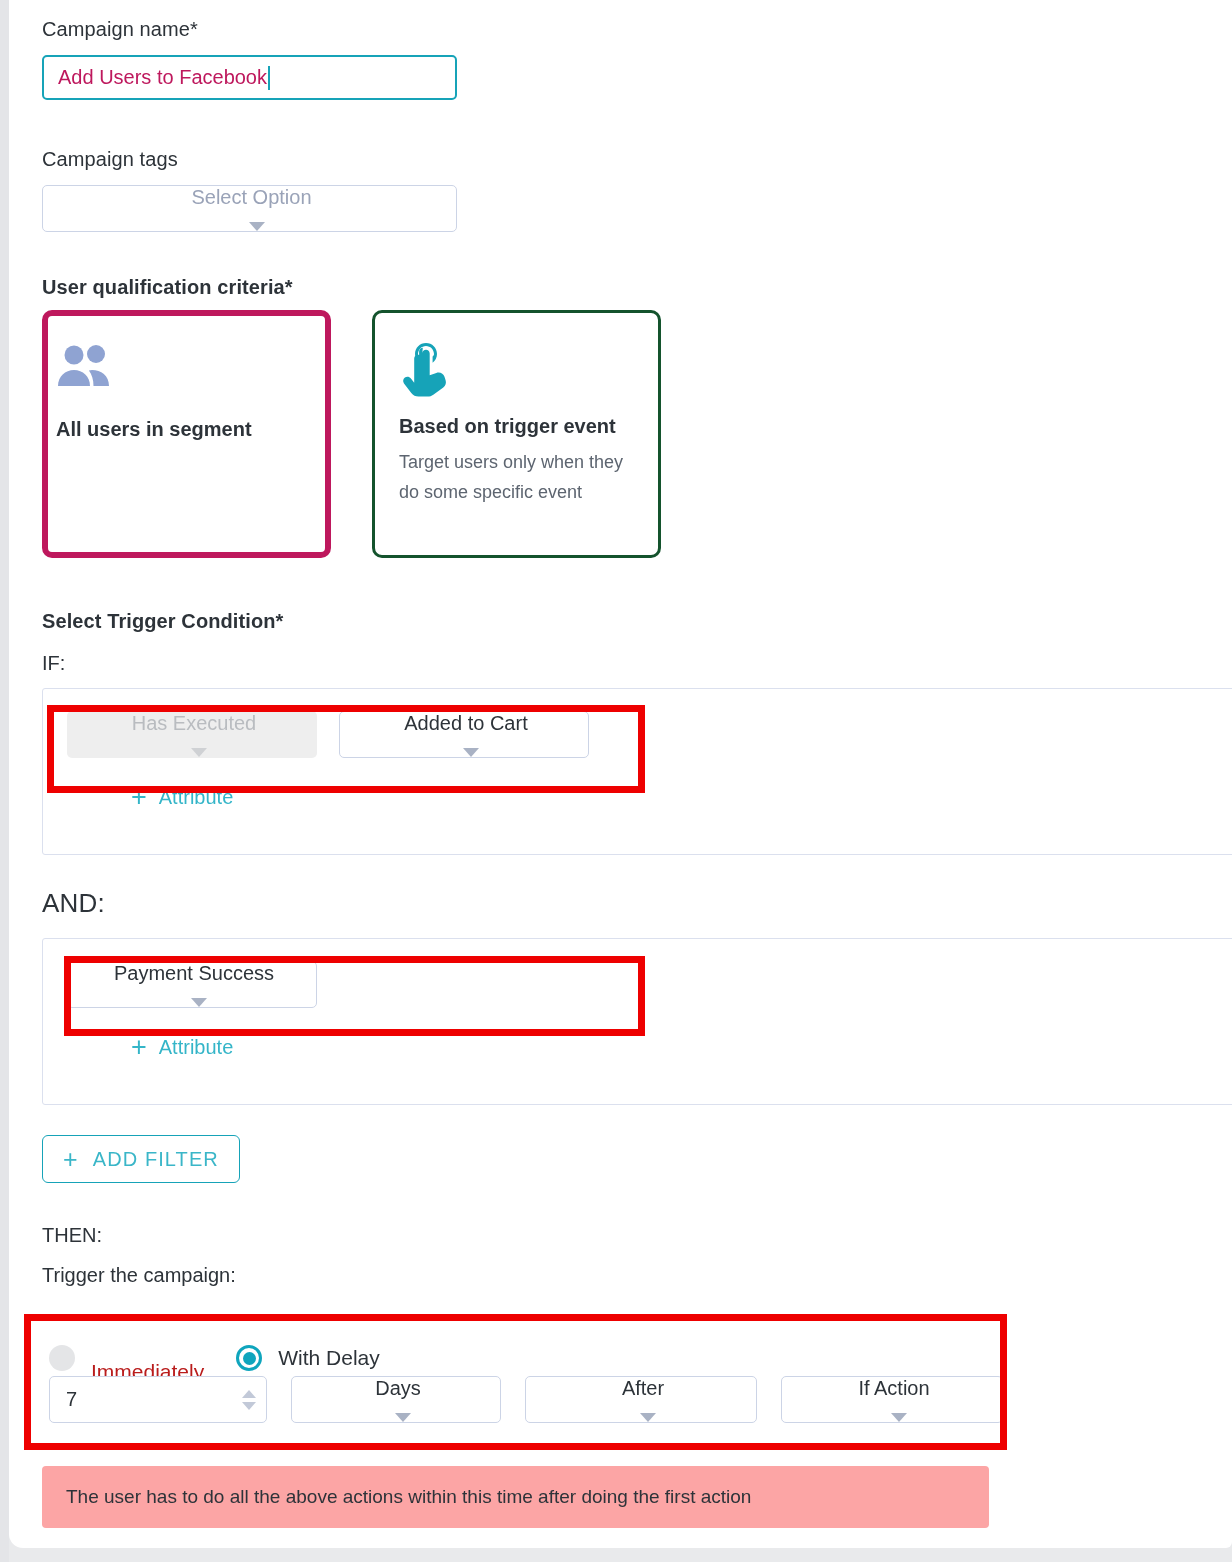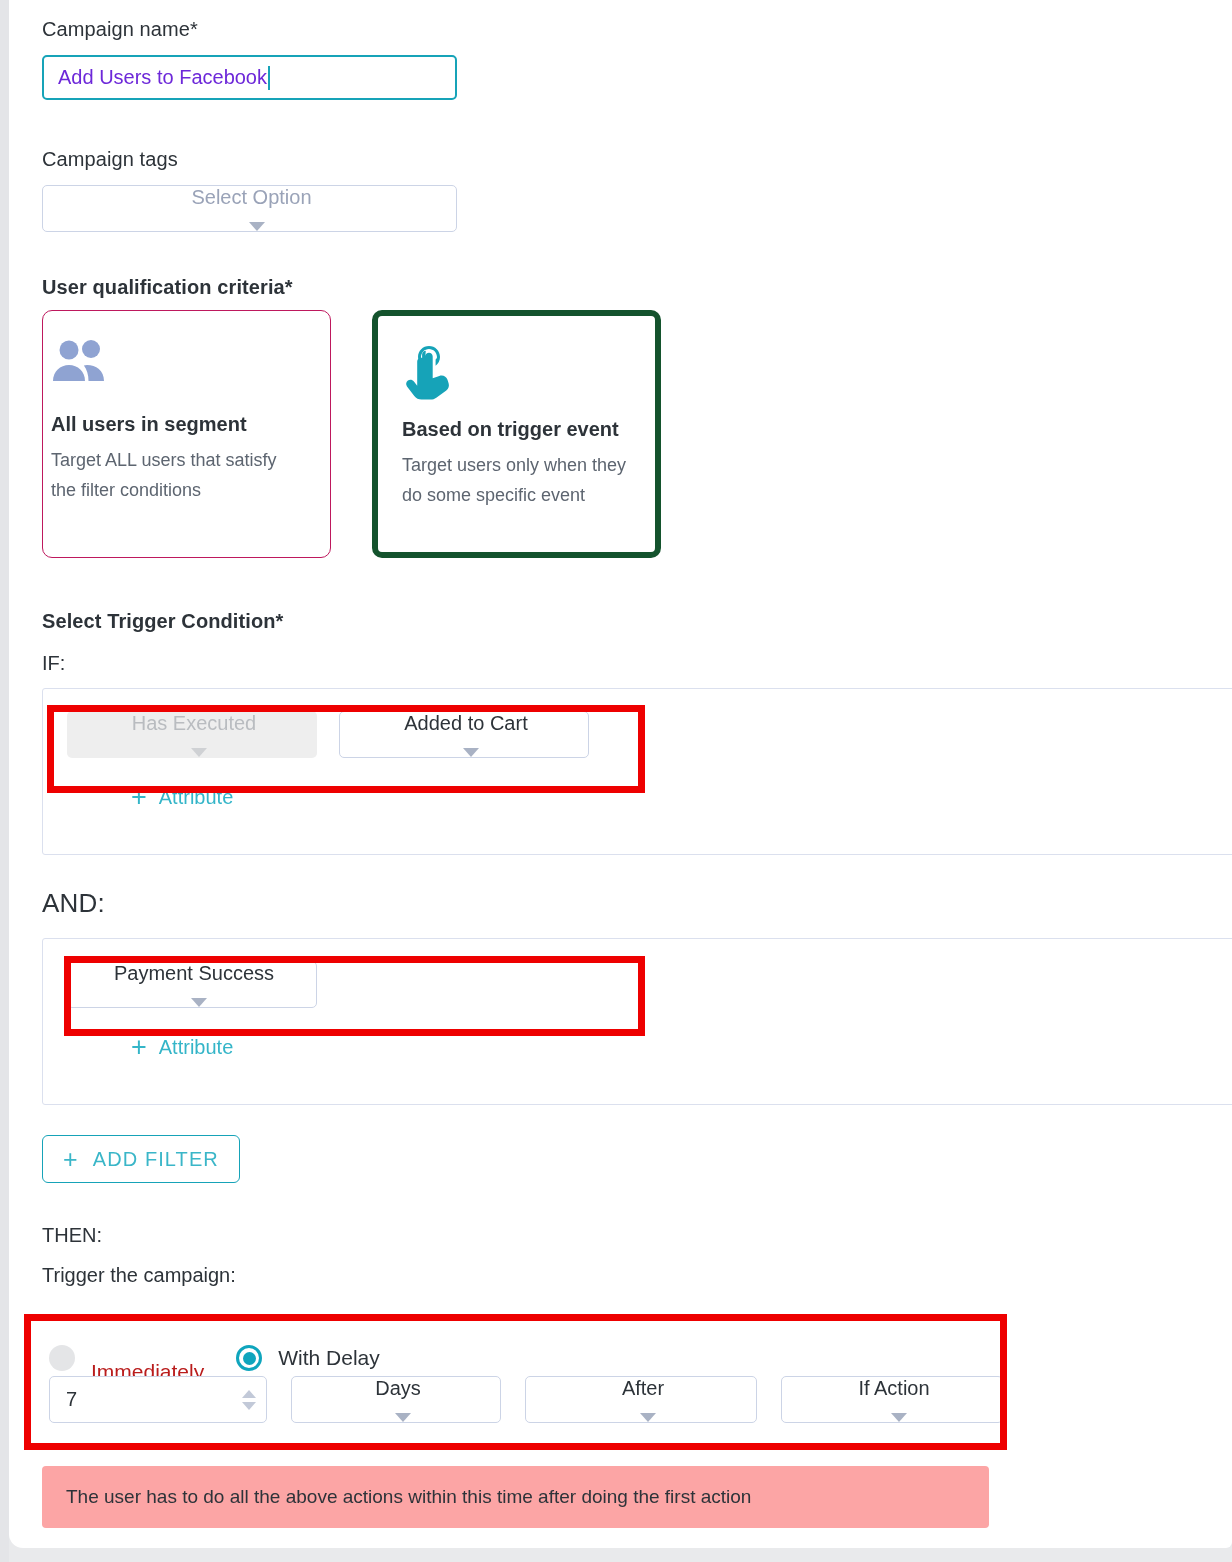--- a/index.html
+++ b/index.html
@@ -63,21 +63,21 @@
   .text-input {
     width: 415px;
     height: 45px;
     border: 2px solid #16a3b8;
     border-radius: 5px;
     background: #fff;
     display: flex;
     align-items: center;
     padding: 0 14px;
     font-size: 20px;
-    color: #6d28d9;
+    color: #be185d;
   }
   .caret {
     display: inline-block;
     width: 2px;
     height: 24px;
     background: #16a3b8;
     margin-left: 1px;
   }
 
   .select-box {
@@ -111,22 +111,22 @@
   .select-box.disabled .chev { border-top-color: #cfd1d4; }
 
   
   .crit-card {
     width: 289px;
     height: 248px;
     border-radius: 10px;
     background: #fff;
     padding: 26px 24px 0 24px;
   }
-  .crit-card.unselected { border: 1px solid #be185d; padding-left: 8px; }
-  .crit-card.selected   { border: 6px solid #14532d; }
+  .crit-card.unselected { border: 6px solid #be185d; padding-left: 8px; }
+  .crit-card.selected   { border: 3px solid #14532d; }
   .crit-icon { height: 58px; margin-bottom: 18px; }
   .crit-title {
     font-size: 20px;
     font-weight: 700;
     color: #2d3339;
     margin-bottom: 10px;
   }
   .crit-desc {
     font-size: 18px;
     color: #5d6570;
@@ -274,21 +274,20 @@
     <div class="abs crit-card unselected" style="left:33px; top:310px;">
       <div class="crit-icon">
         <svg width="58" height="48" viewBox="0 0 58 48" aria-hidden="true">
           <circle cx="18" cy="13" r="9.5" fill="#8fa3d2"></circle>
           <circle cx="40" cy="12" r="9" fill="#8fa3d2"></circle>
           <path d="M2 44c0-9.4 7.2-16 16-16s16 6.6 16 16z" fill="#8fa3d2"></path>
           <path d="M36 28c9 0 17 5.5 17 16H37.5c0-6-1.6-11.3-4.6-15.4 1-.4 2-.6 3.1-.6z" fill="#8fa3d2"></path>
         </svg>
       </div>
       <div class="crit-title">All users in segment</div>
-      <div class="crit-desc">Target ALL users that satisfy the filter conditions</div>
     </div>
 
     <div class="abs crit-card selected" style="left:363px; top:310px;">
       <div class="crit-icon">
         <svg width="56" height="60" viewBox="0 0 56 60" aria-hidden="true">
           <path d="M27 4c-6.1 0-11 4.9-11 11 0 3.6 1.7 6.8 4.4 8.8l0-6.2c-0.9-0.8-1.4-1.6-1.4-2.6 0-4.4 3.6-8 8-8s8 3.6 8 8c0 1-0.5 1.8-1.4 2.6l0 6.2C36.3 21.8 38 18.6 38 15c0-6.1-4.9-11-11-11z" fill="#16a3b8"></path>
           <path d="M23.3 14.4c0-2 1.7-3.6 3.7-3.6s3.7 1.6 3.7 3.6l0 21.8 6.6-2.3c3.6-1.3 7.1 0.6 8.2 3.9l1.1 3.4c0.9 2.6-0.1 5.6-2.3 7.2l-10 7.3c-1.7 1.2-3.7 1.9-5.8 1.9l-9 0c-2.8 0-5.5-1.3-7.2-3.6l-7.3-9.6c-1.4-1.9-1-4.5 0.9-5.9 1.9-1.4 4.5-1 6 0.9l3.3 4.3 0-24.3c0-2 1.7-3.6 3.7-3.6 0.4 0 0.8 0.1 1.2 0.2l0-3.6c0-2 1.7-3.6 3.7-3.6z" fill="#16a3b8"></path>
         </svg>
       </div>
       <div class="crit-title">Based on trigger event</div>

